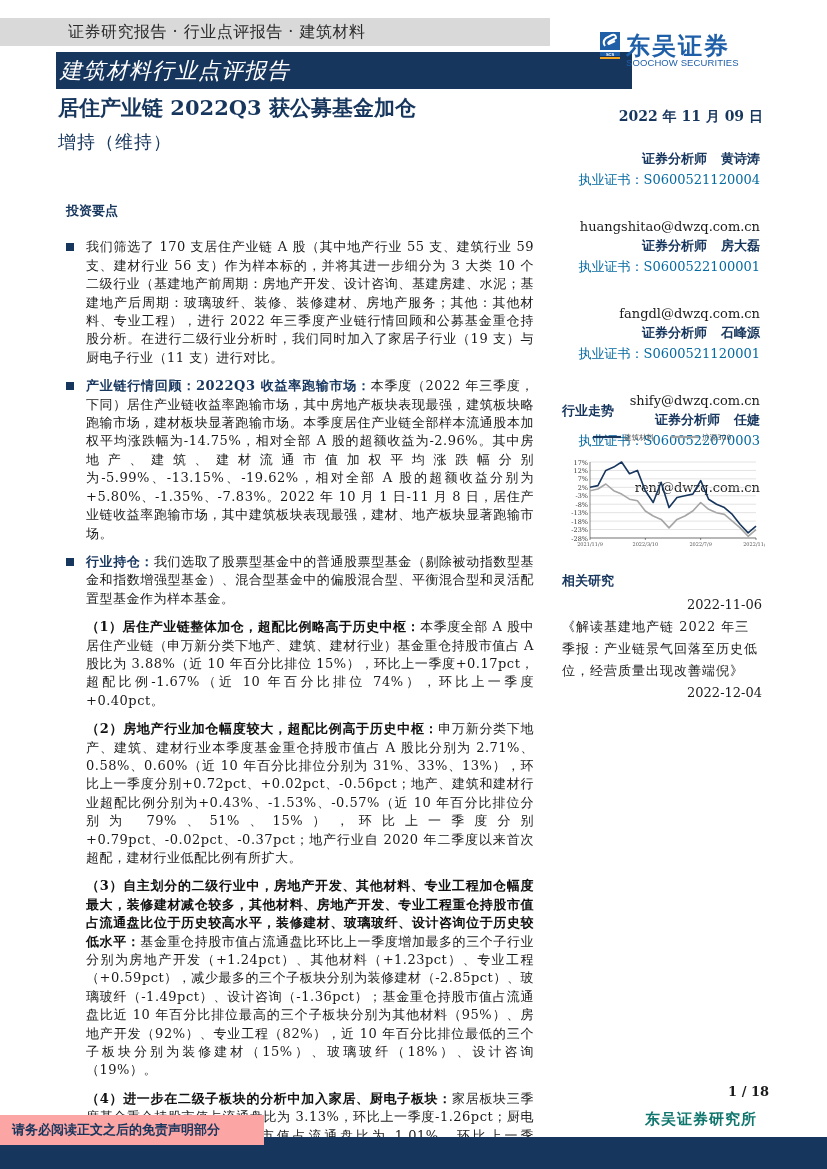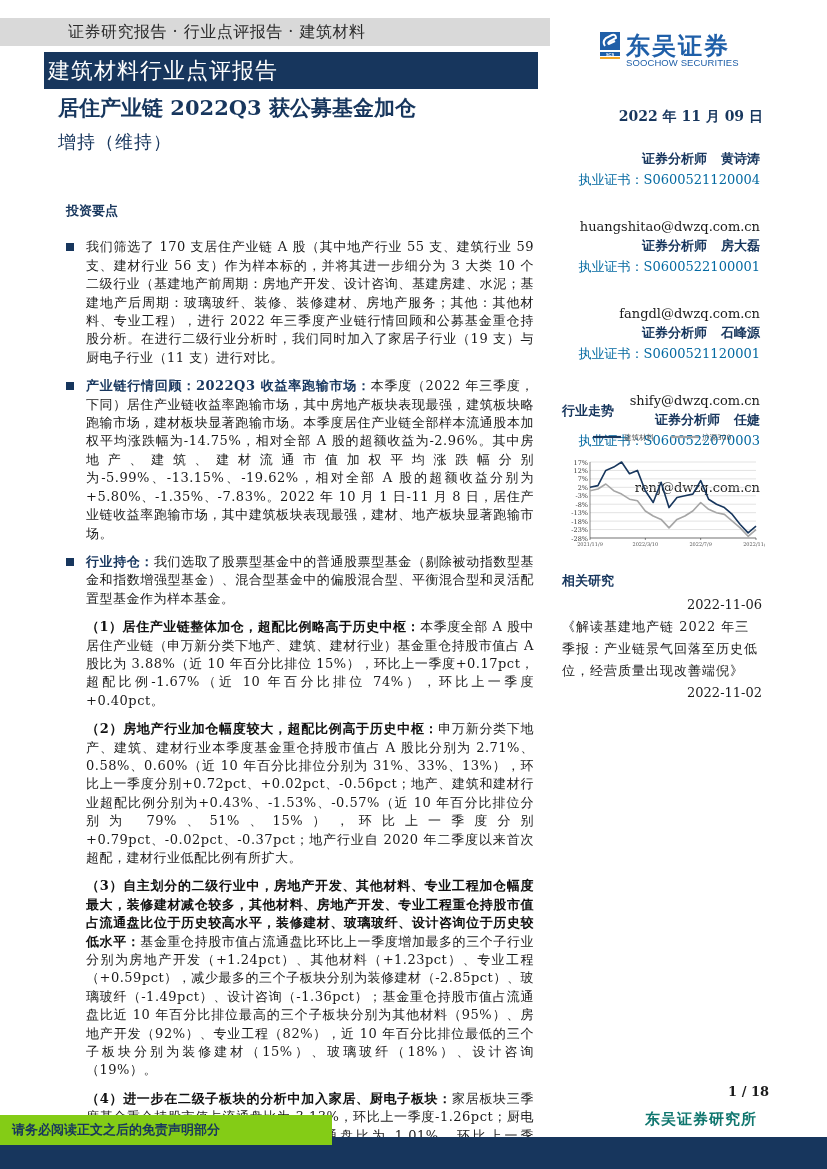--- a/index.html
+++ b/index.html
@@ -8,22 +8,23 @@
 
     .top-gray-band {
       position: absolute; left: 0; top: 18px; width: 550px; height: 28px;
       background: #d9d9d9;
       padding-left: 42px;
     }
     .top-gray-band .crumb {
       position: absolute; left: 68px; top: 4px; font-size: 16px; color: #2b2b2b; letter-spacing: 0.5px;
     }
     .title-band {
-      position: absolute; left: 44px; top: 52px; width: 494px; height: 37px;
+      position: absolute; left: 56px; top: 52px; width: 576px; height: 37px;
       background: #17365d;
+      font-style: italic;
     }
     .title-band .report-type {
       position: absolute; left: 4px; top: 4px; font-size: 22px; color: #ffffff; letter-spacing: 1px;
     }
     .main-title {
       position: absolute; left: 58px; top: 94px; font-size: 21px; font-weight: bold; color: #17365d;
     }
     .rating {
       position: absolute; left: 58px; top: 130px; font-size: 18px; color: #17365d; letter-spacing: 1px;
     }
@@ -57,21 +58,21 @@
     .content { position: absolute; left: 66px; top: 202px; width: 468px; font-size: 13px; line-height: 18.4px; }
     .section-head { font-size: 13px; font-weight: bold; color: #17365d; margin-bottom: 18px; }
     .bullet { position: relative; padding-left: 20px; text-align: justify; margin-bottom: 10px; letter-spacing: 0.5px; }
     .bullet .sq { position: absolute; left: 0px; top: 5px; width: 8px; height: 8px; background: #17365d; }
     .bullet .lead { font-weight: bold; color: #17365d; }
     .sub { padding-left: 20px; text-align: justify; margin-bottom: 10px; letter-spacing: 0.5px; }
     .sub .lead { font-weight: bold; color: #111; }
 
     .page-num { position: absolute; right: 58px; top: 1084px; font-size: 13px; font-weight: bold; }
     .institute { position: absolute; right: 70px; top: 1110px; font-size: 15px; font-weight: bold; color: #0f766e; letter-spacing: 1px; }
-    .footer-gray { position: absolute; left: 0; top: 1115px; width: 332px; height: 30px; background: #84cc16; }
+    .footer-gray { position: absolute; left: 0; top: 1115px; width: 264px; height: 30px; background: #fca5a5; }
     .footer-gray .disclaimer { position: absolute; left: 12px; top: 6px; font-size: 13px; color: #17365d; font-weight: bold; }
     .footer-band { position: absolute; left: 0; top: 1137px; width: 827px; height: 32px; background: #17365d; }
   </style>
 </head>
 <body>
 
 <div class="top-gray-band">
   <span class="crumb">证券研究报告 · 行业点评报告 · 建筑材料</span>
 </div>
 <div class="title-band">
@@ -159,21 +160,21 @@
     </svg>
 </div>
 
 <div class="side-heading related-heading">相关研究</div>
 <div class="related-list">
   <div class="related-item">
     <div class="rdate">2022-11-06</div>
   </div>
   <div class="related-item">
     <div class="title">《解读基建地产链 2022 年三季报：产业链景气回落至历史低位，经营质量出现改善端倪》</div>
-    <div class="rdate">2022-11-02</div>
+    <div class="rdate">2022-12-04</div>
   </div>
 </div>
 
 <div class="content">
   <div class="section-head">投资要点</div>
 
   <div class="bullet">
     <span class="sq"></span>
     <span class="lead"></span><span>我们筛选了 170 支居住产业链 A 股（其中地产行业 55 支、建筑行业 59 支、建材行业 56 支）作为样本标的，并将其进一步细分为 3 大类 10 个二级行业（基建地产前周期：房地产开发、设计咨询、基建房建、水泥；基建地产后周期：玻璃玻纤、装修、装修建材、房地产服务；其他：其他材料、专业工程），进行 2022 年三季度产业链行情回顾和公募基金重仓持股分析。在进行二级行业分析时，我们同时加入了家居子行业（19 支）与厨电子行业（11 支）进行对比。</span>
   </div>

